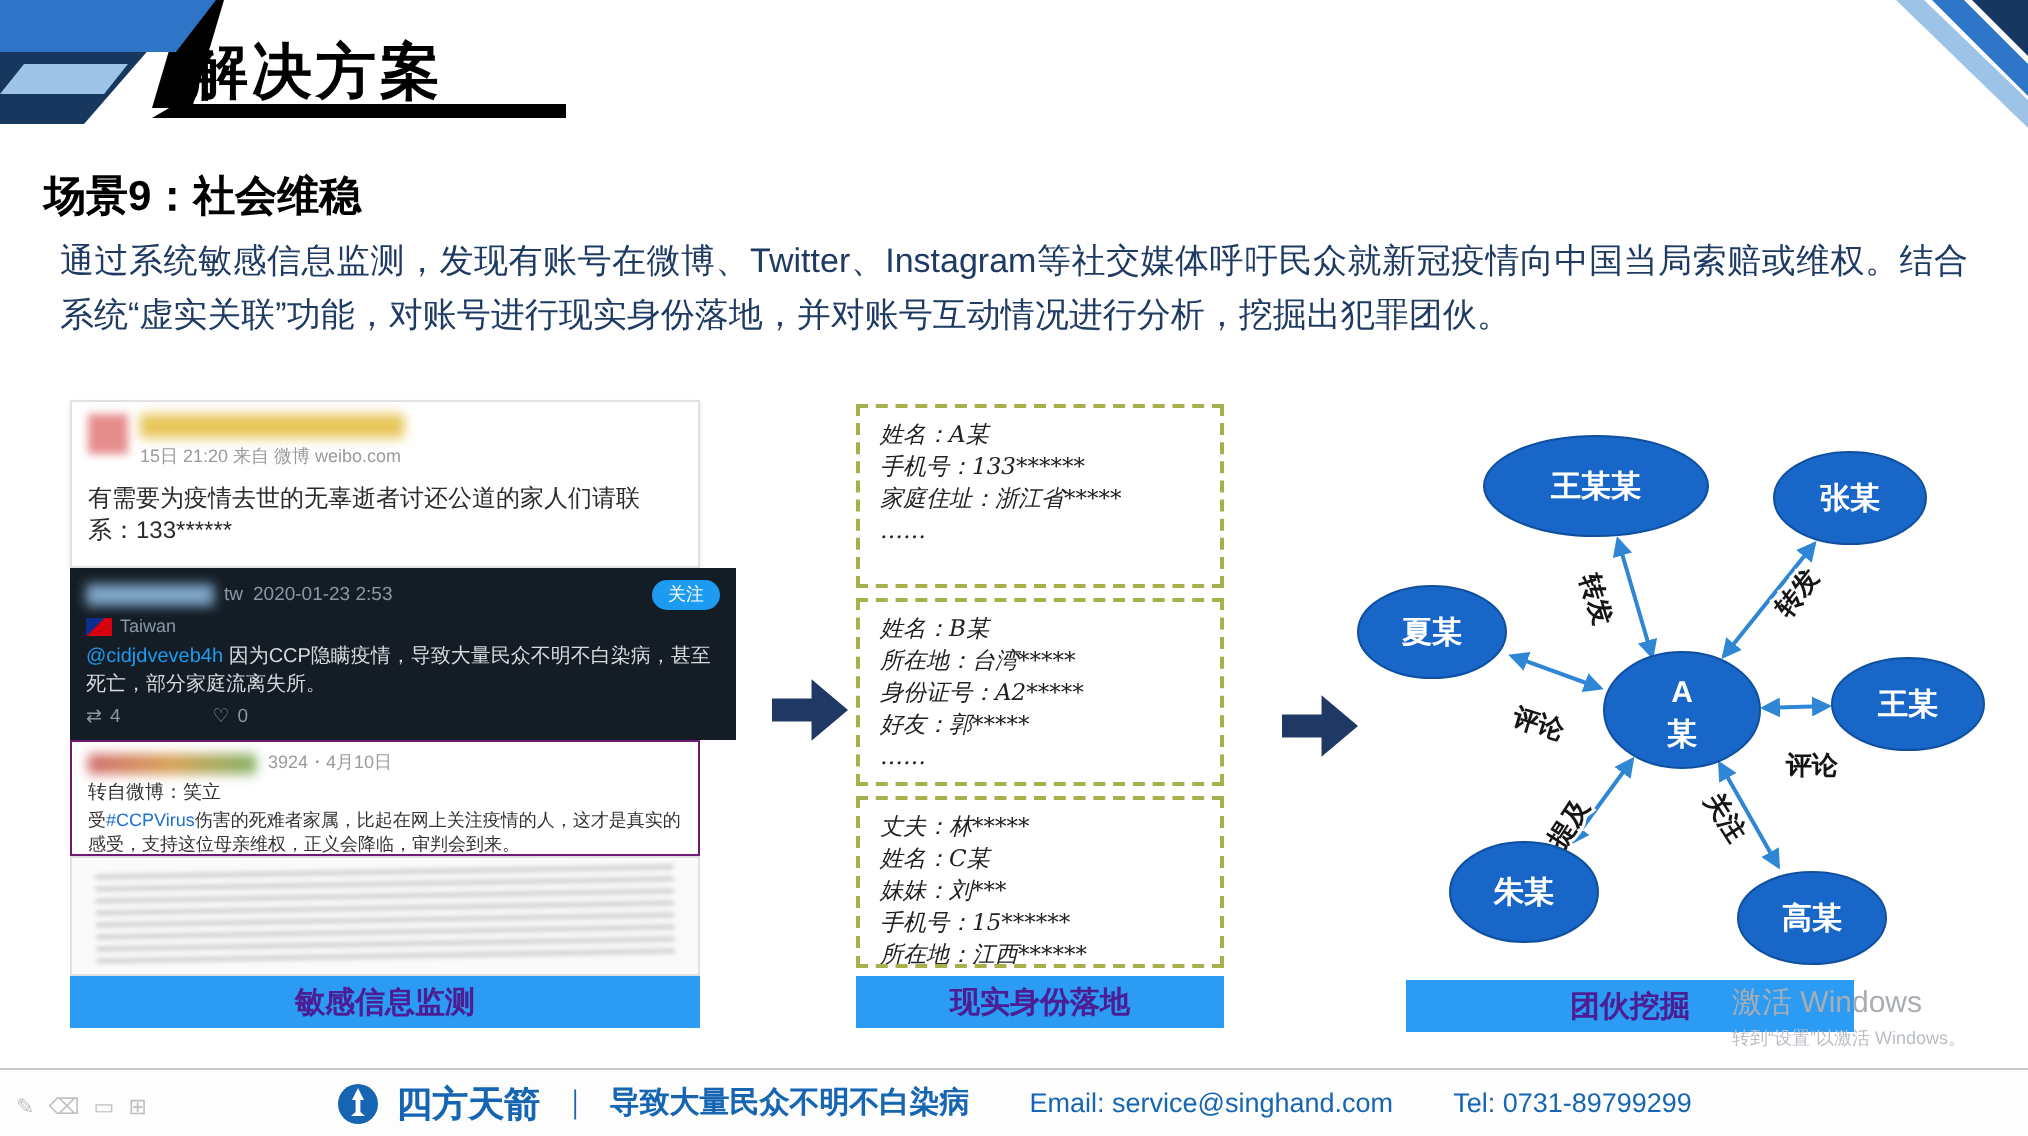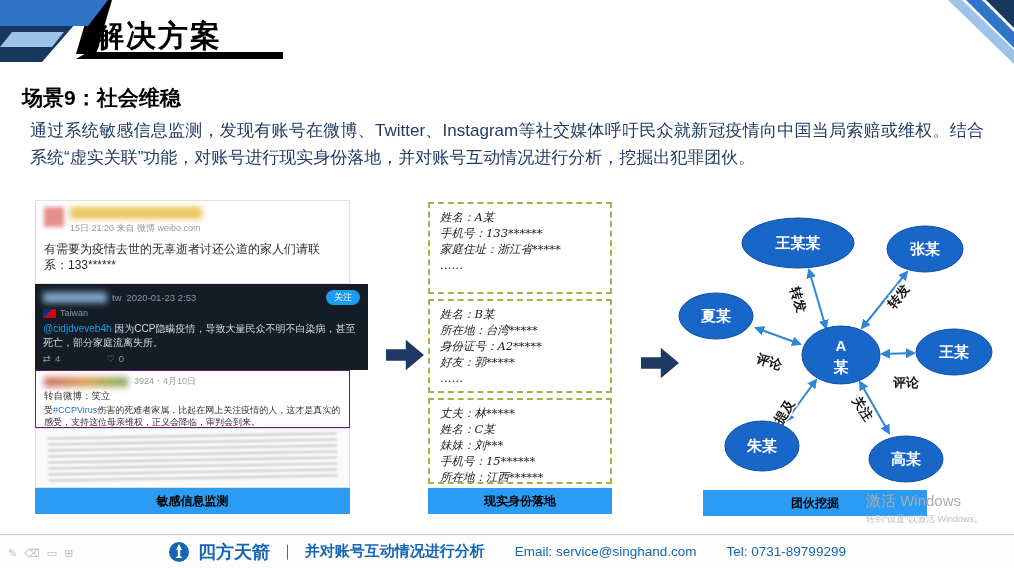--- a/index.html
+++ b/index.html
@@ -9,21 +9,21 @@
 
   
   .deco-left { position:absolute; left:0; top:0; }
   .deco-right { position:absolute; right:0; top:0; }
   .main-title { position:absolute; left:94px; top:16px; font-size:30px; font-weight:800; letter-spacing:2px; color:#000; }
 
   .scenario-title { position:absolute; left:22px; top:84px; font-size:21px; font-weight:800; color:#000; }
   .desc { position:absolute; left:30px; top:118px; width:954px; font-size:17px; line-height:1.58; color:#1f3b63; text-align:justify; }
 
   
-  .caption { position:absolute; height:26px; background:#2b9bf3; color:#000000; font-size:12px; font-weight:bold;
+  .caption { position:absolute; height:26px; background:#2b9bf3; color:#4c1d95; font-size:15px; font-weight:bold;
              display:flex; align-items:center; justify-content:center; }
 
   
   .panel-left { position:absolute; left:35px; top:200px; width:315px; height:314px; }
   .panel-left .caption { left:0; top:288px; width:315px; }
 
   .weibo-card { position:absolute; left:0; top:0; width:315px; height:84px; background:#fff; border:1px solid #e2e2e2; box-shadow:0 1px 2px rgba(0,0,0,.12); }
   .w-head { display:flex; gap:6px; margin:6px 8px 0; }
   .w-avatar { width:20px; height:20px; background:#e68d8d; filter:blur(2px); flex:none; }
   .w-name { width:132px; height:12px; background:#e7c557; filter:blur(3px); }
@@ -269,18 +269,18 @@
     <span>⊞</span>
   </div>
 
   <div class="footer">
     <svg class="f-logo" width="22" height="22" viewBox="0 0 22 22">
       <circle cx="11" cy="11" r="10" fill="#1565b3"></circle>
       <path d="M11 3 L14 9 L12.2 9 L12.2 15 L14.5 17 L7.5 17 L9.8 15 L9.8 9 L8 9 Z" fill="#ffffff"></path>
     </svg>
     <span class="f-brand">四方天箭</span>
     <span class="f-sep">｜</span>
-    <span class="f-company">并对账号互动情况进行分析</span>
+    <span class="f-company">导致大量民众不明不白染病</span>
     <span class="f-email">Email: service@singhand.com</span>
     <span class="f-tel">Tel: 0731-89799299</span>
   </div>
 
 </div>
 
 </body></html>

